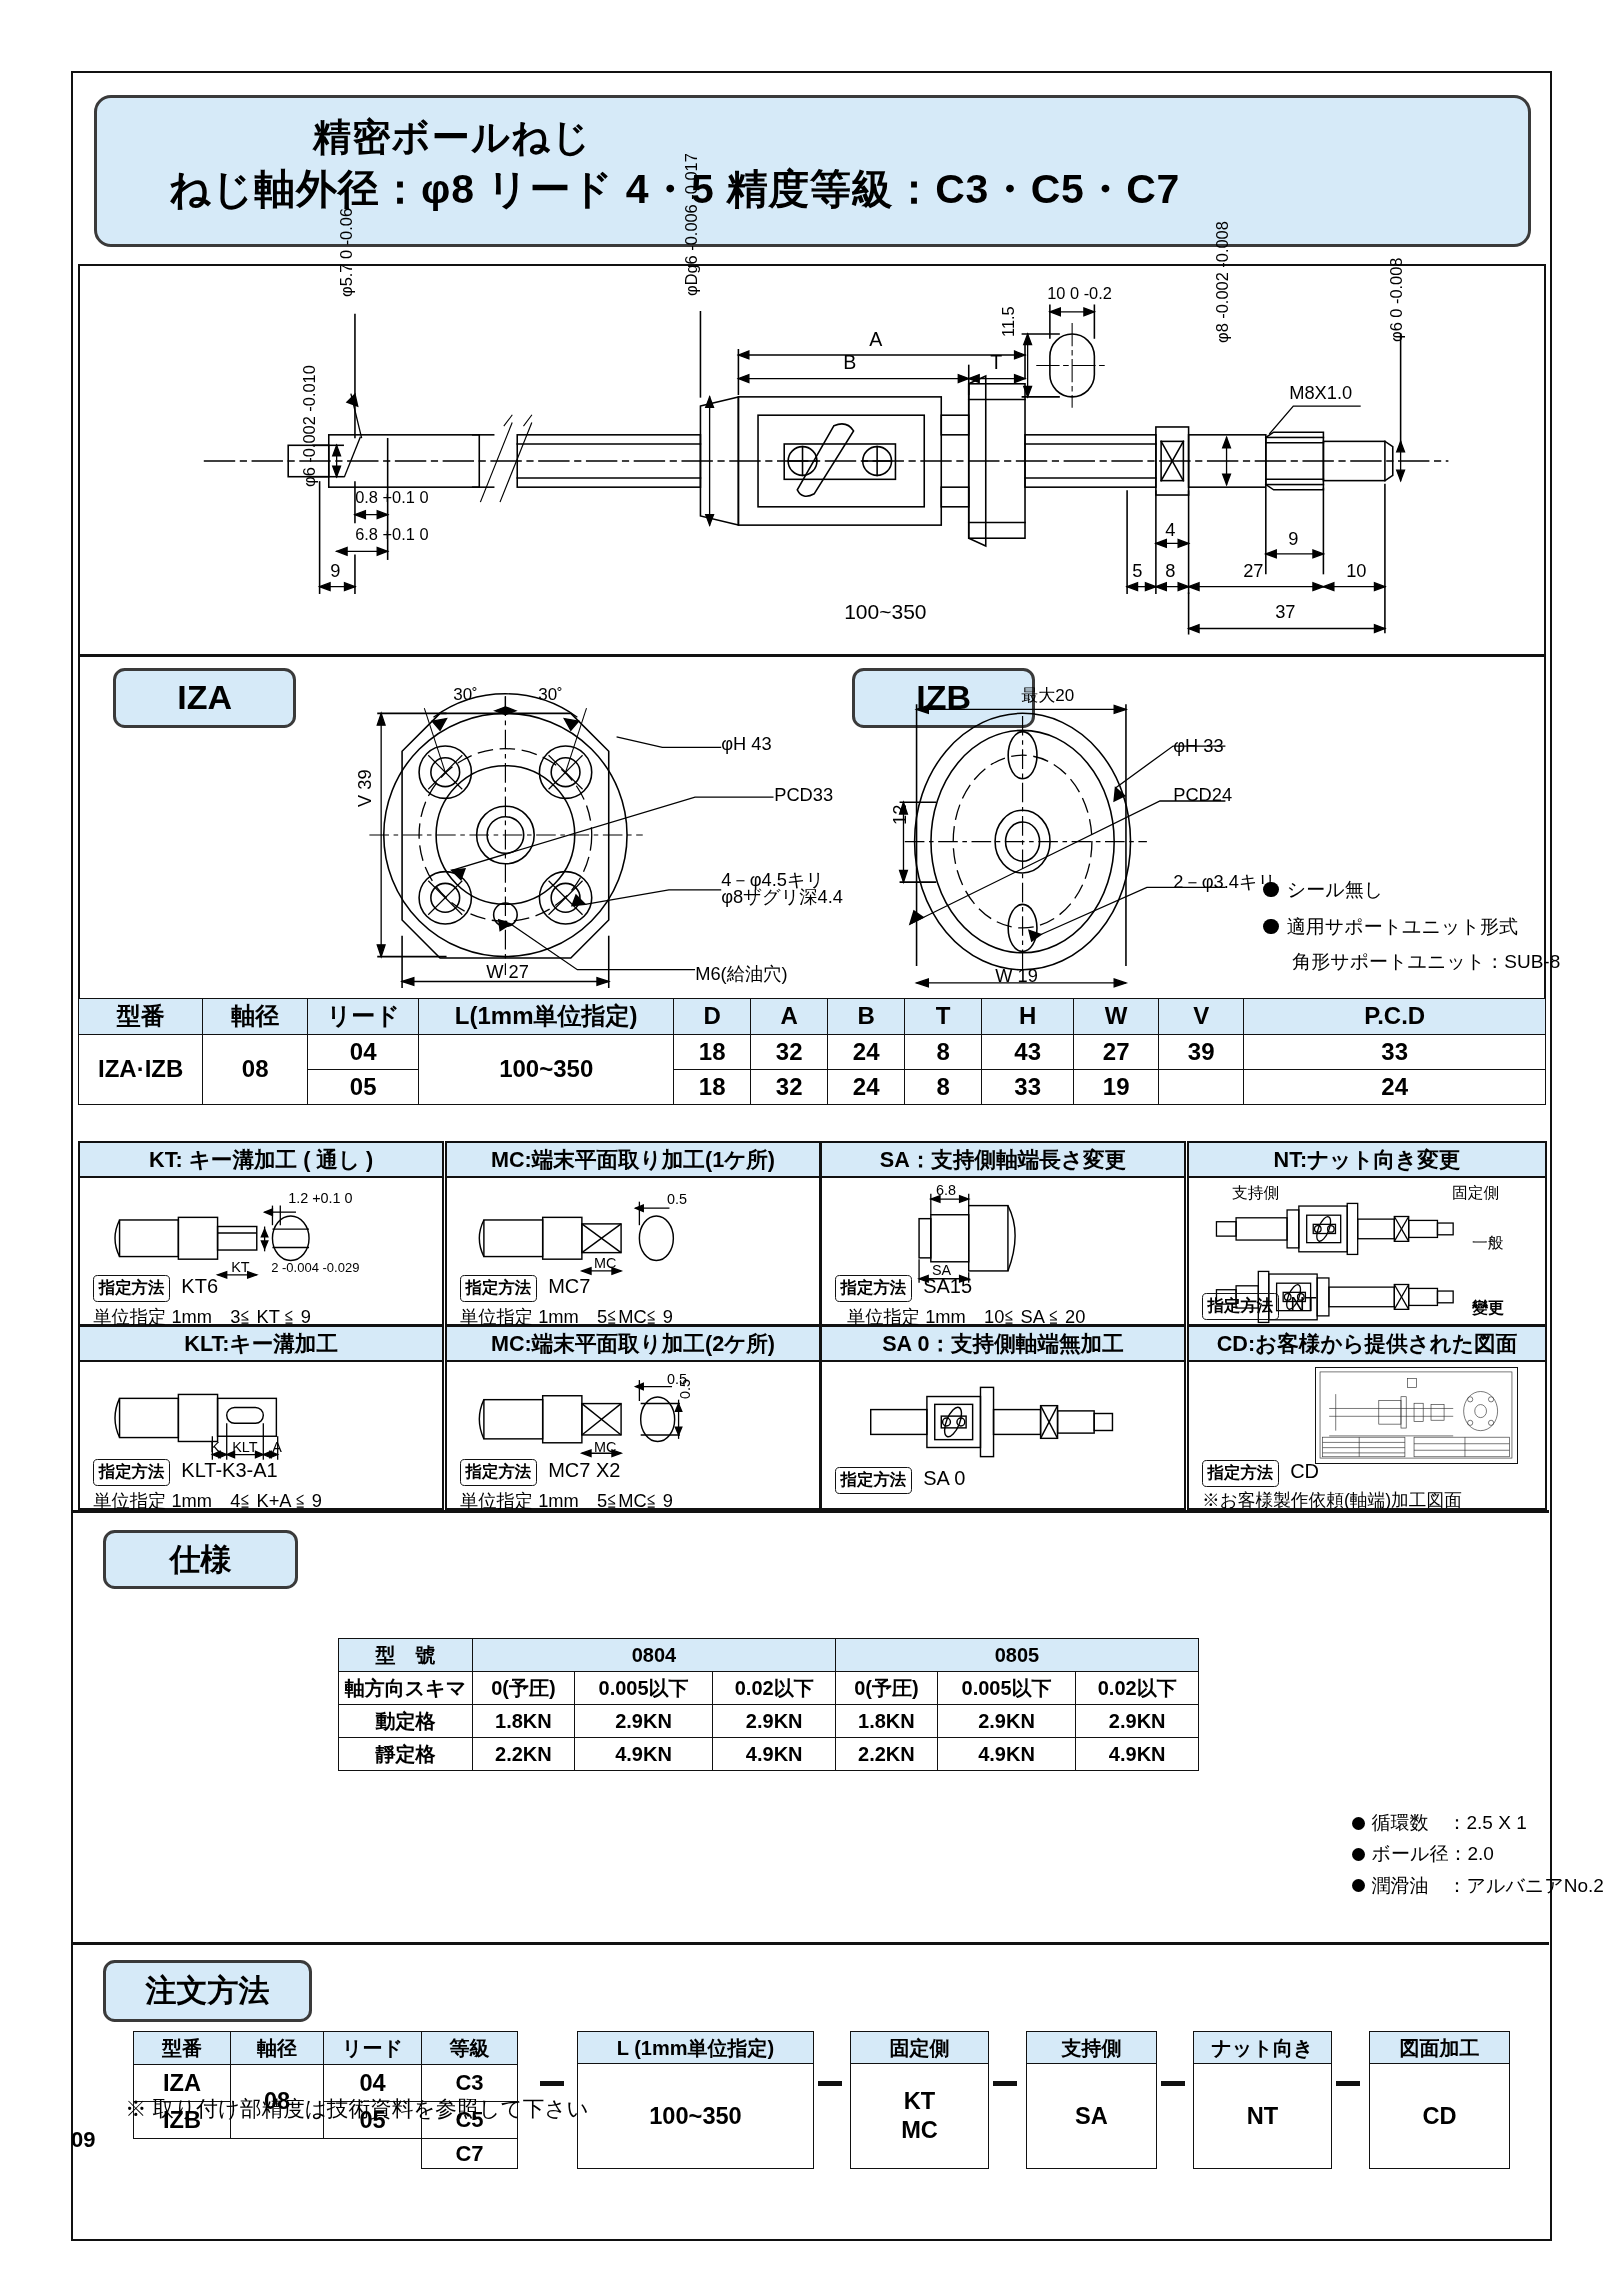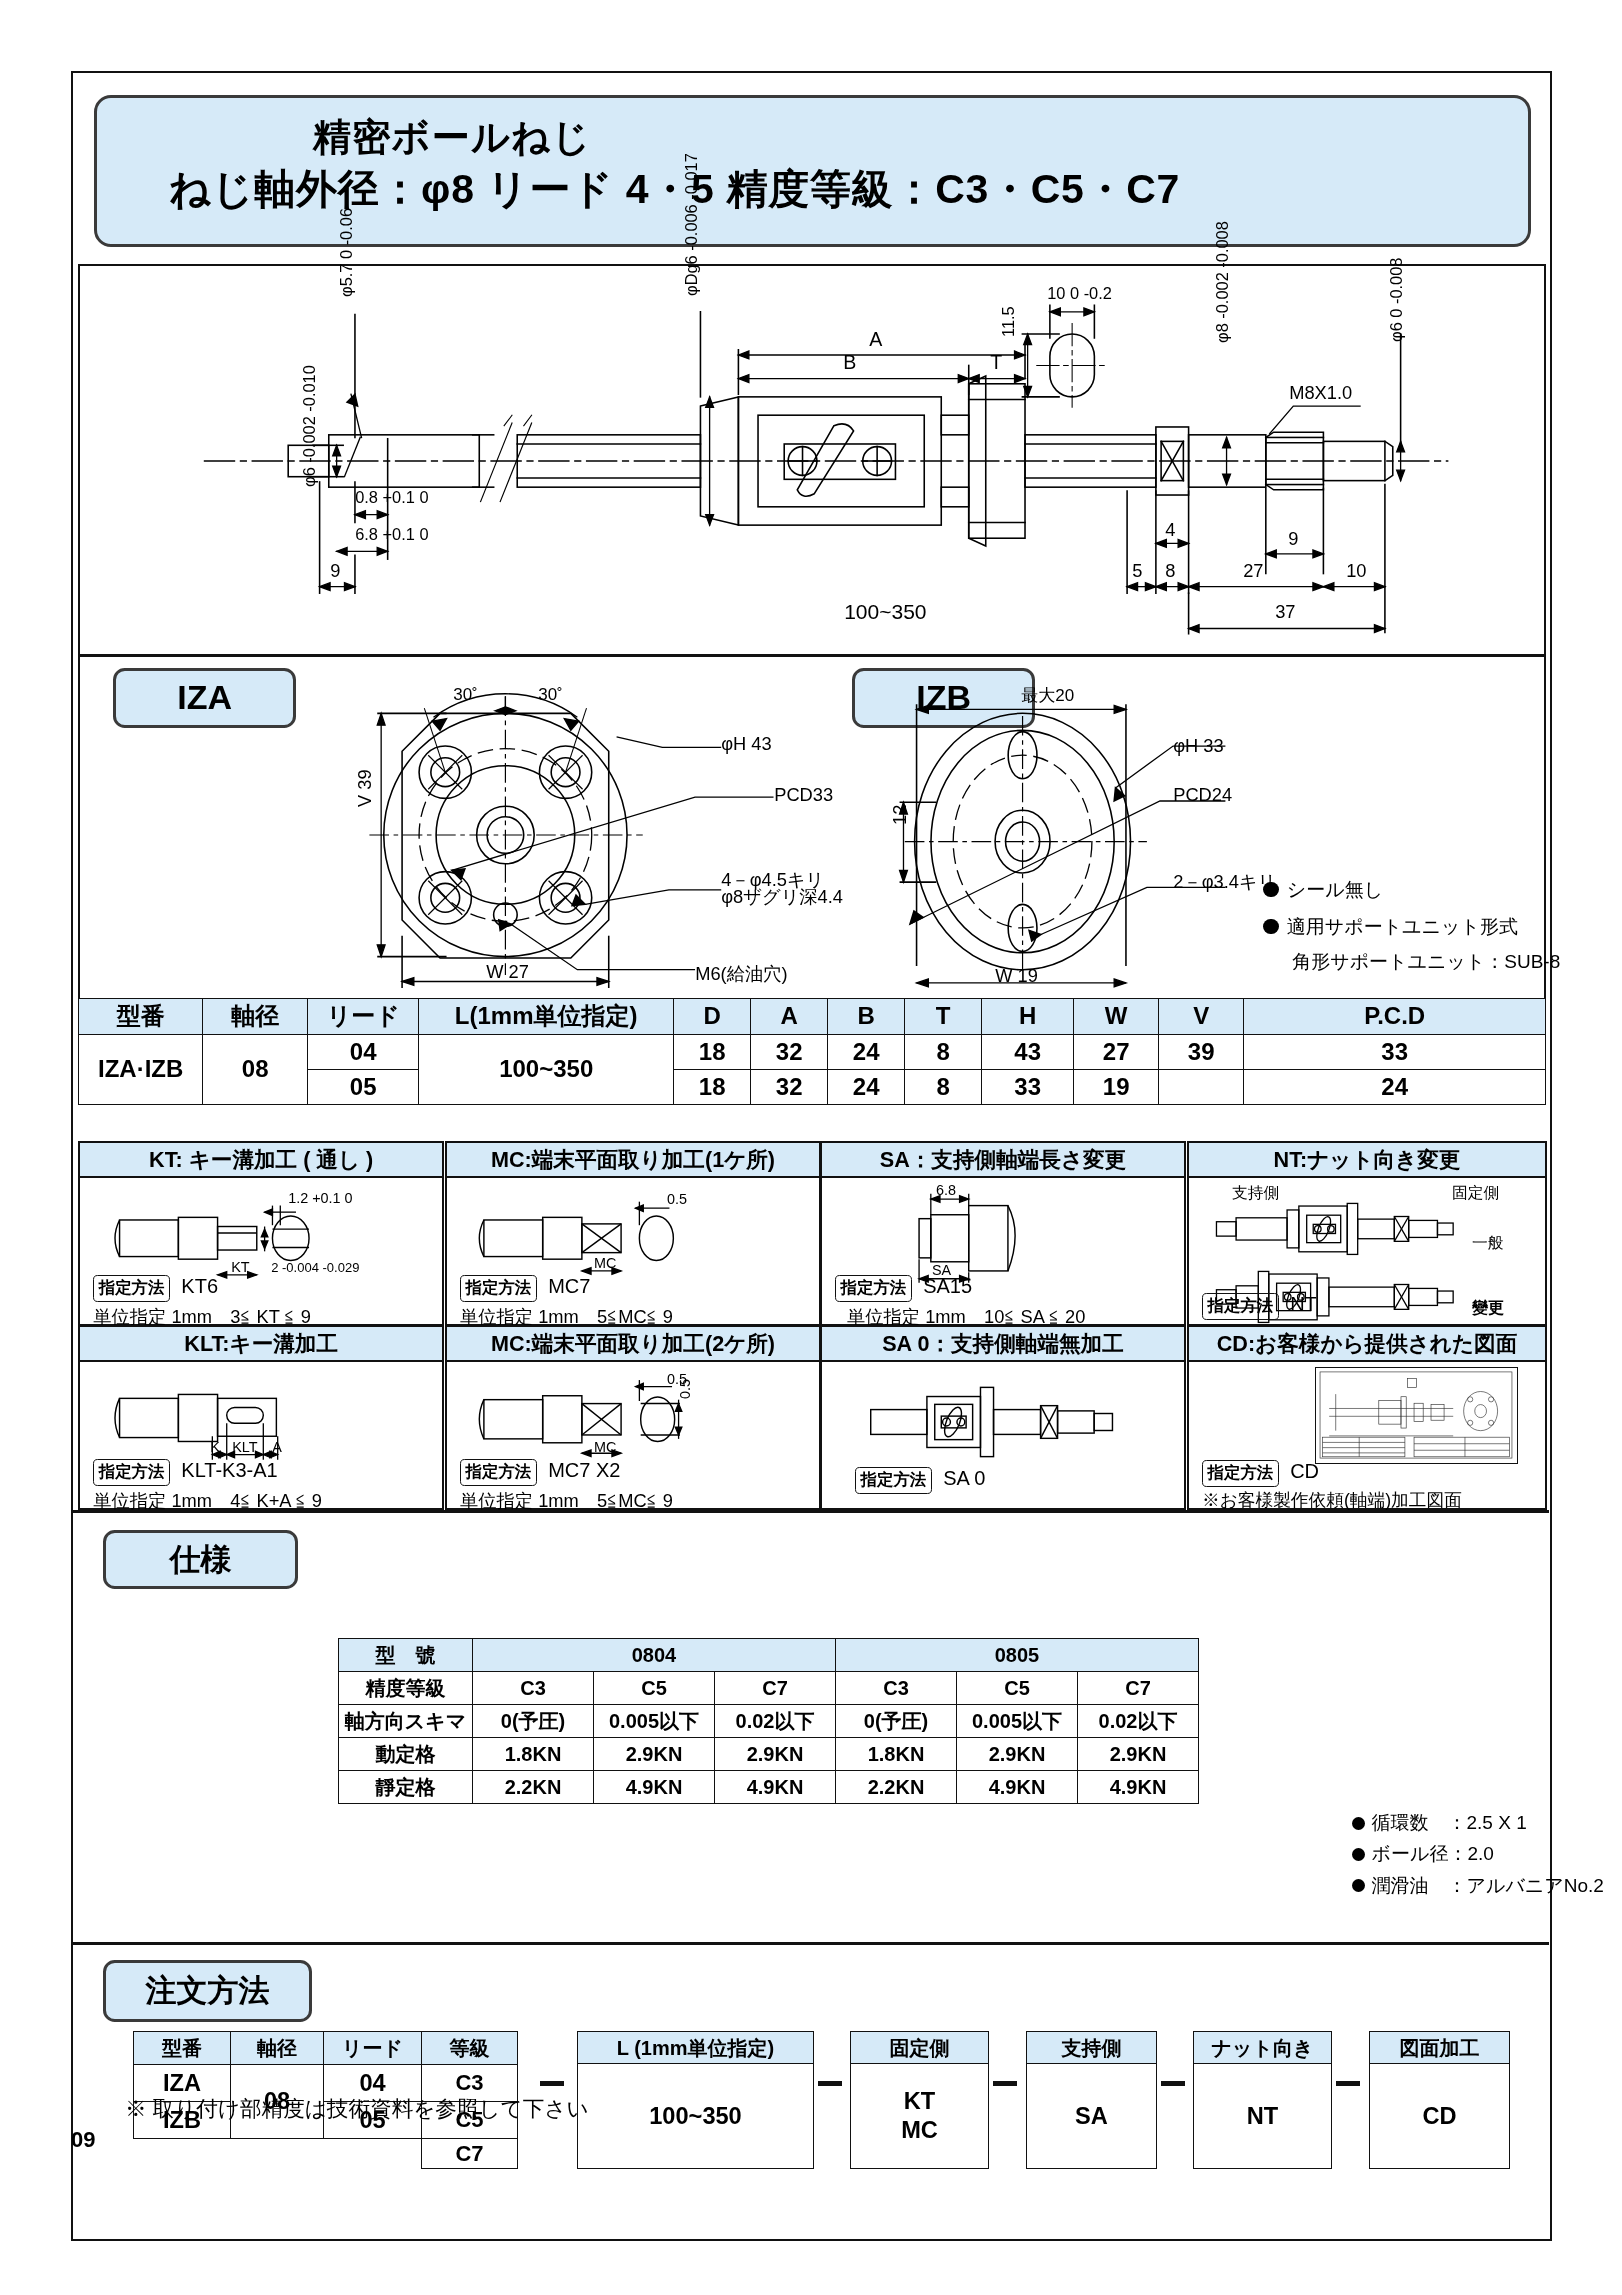--- a/index.html
+++ b/index.html
@@ -775,21 +775,21 @@
         <circle cx="190" cy="75" r="6"></circle>
           <circle cx="212" cy="75" r="6"></circle>
         <rect x="262" y="56" width="72" height="38"></rect>
         <rect x="334" y="50" width="26" height="50"></rect>
         <line x1="334" y1="50" x2="360" y2="100"></line>
           <line x1="360" y1="50" x2="334" y2="100"></line>
         <rect x="360" y="58" width="56" height="34"></rect>
         <rect x="416" y="62" width="28" height="26"></rect>
       </g>
     </svg>
-    <div class="opt-note" style="left:13px; top:105px;margin-left:20px;">
+    <div class="opt-note" style="left:13px; top:105px;">
       <span class="spec-box">指定方法</span>
       <span style="font-size:20px;margin-left:6.5px;">SA 0</span>
     </div>
   </div>
 
   <div class="opt-head" style="left:1114px; top:1252px; width:360px; height:37px; position:absolute;">
     <span>CD:お客様から提供された図面</span>
   </div>
   <div class="opt-body" style="left:1114px; top:1289px; width:360px; height:148px; position:absolute;">
     <div style="position:absolute; left:126px; top:5.2px; width:203px; height:97px; border:1.3px solid #111; background:#fff; overflow:hidden;">
@@ -838,29 +838,20 @@
   </div>
 
   <table class="tbl" id="spec-table">
     <tbody>
         <tr>
       <th style="width:134px;">型　號</th>
       <th colspan="3" style="width:363px;">0804</th>
       <th colspan="3" style="width:363px;">0805</th>
     </tr>
     <tr>
-      <td>精度等級</td>
-      <td style="width:121px;">C3</td>
-      <td style="width:121px;">C5</td>
-      <td style="width:121px;">C7</td>
-      <td style="width:121px;">C3</td>
-      <td style="width:121px;">C5</td>
-      <td style="width:121px;">C7</td>
-    </tr>
-    <tr>
       <td>軸方向スキマ</td>
       <td>0(予圧)</td>
       <td>0.005以下</td>
       <td>0.02以下</td>
       <td>0(予圧)</td>
       <td>0.005以下</td>
       <td>0.02以下</td>
     </tr>
     <tr>
       <td>動定格</td>

